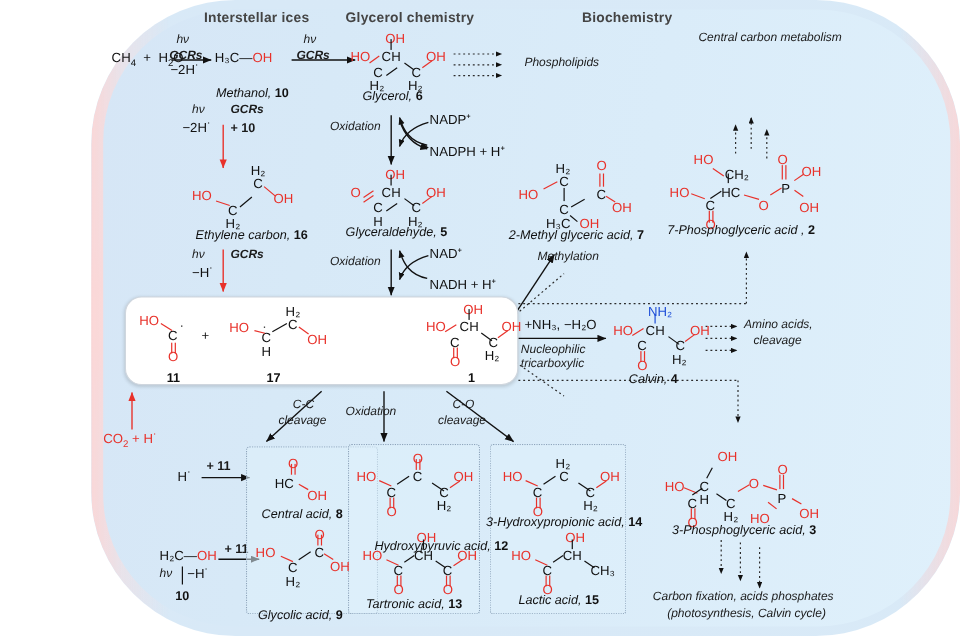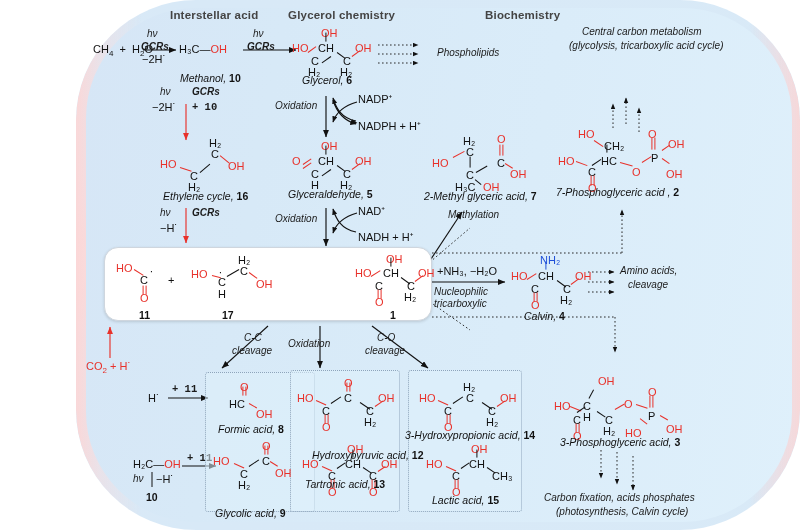--- a/index.html
+++ b/index.html
@@ -29,21 +29,21 @@
 
   .lay{position:absolute;left:0;top:0;width:800px;height:530px;}
 
   .t{position:absolute;white-space:nowrap;color:#1b1b1b;}
   .hdr{font-size:11.5px;font-weight:bold;color:#444;letter-spacing:.2px;}
   .name{font-size:10.5px;font-style:italic;color:#111;}
   .name b{font-style:normal;font-weight:bold;}
   .eq{font-size:11px;color:#111;}
   .sm{font-size:8px;}
   .it{font-style:italic;font-size:10px;}
-  .bld{font-weight:bold;font-size:10.5px;font-family:Liberation Mono, monospace;}
+  .bld{font-weight:bold;font-size:10.5px;}
   .red{color:#e8312a;}
   .num{font-weight:bold;font-size:10.5px;color:#111;}
 
   
   .atom{position:absolute;font-size:11px;color:#111;white-space:nowrap;}
   .atom.r{color:#e8312a;}
   .atom.b{color:#1f4fd8;}
 
   
   .bond{position:absolute;background:#111;height:1.2px;transform-origin:0 50%;}
@@ -144,21 +144,21 @@
       <line x1="432" y1="317" x2="615" y2="317"></line>
       <line x1="615" y1="317" x2="615" y2="352" marker-end="url(#ahs)"></line>
 
       <line x1="430" y1="262" x2="470" y2="228"></line>
       <line x1="430" y1="302" x2="470" y2="330"></line>
     </g>
   </svg>
 
   <div class="lay">
 
-    <div class="t hdr" style="left:170px;top:9px;">Interstellar acid</div>
+    <div class="t hdr" style="left:170px;top:9px;">Interstellar ices</div>
     <div class="t hdr" style="left:288px;top:9px;">Glycerol chemistry</div>
     <div class="t hdr" style="left:485px;top:9px;">Biochemistry</div>
 
     <div class="t eq" style="left:93px;top:43px;">
       <span>CH</span><sub class="sm">4</sub>
       &nbsp;<span>+</span>&nbsp;
       <span>H</span><sub class="sm">2</sub><span>O</span>
     </div>
     <div class="t it" style="left:147px;top:28px;">hν</div>
     <div class="t it" style="left:141px;top:41px;font-weight:bold;">GCRs</div>
@@ -183,21 +183,21 @@
       <div class="atom" style="left:190px;top:170px;">C</div>
       <div class="atom" style="left:188px;top:181px;">H₂</div>
       <div class="atom" style="left:211px;top:148px;">C</div>
       <div class="atom" style="left:209px;top:137px;">H₂</div>
       <div class="atom r" style="left:228px;top:160px;">OH</div>
       <div class="bond r" style="left:180px;top:167px;width:12px;transform:rotate(18deg);"></div>
       <div class="bond" style="left:200px;top:172px;width:13px;transform:rotate(-40deg);"></div>
       <div class="bond r" style="left:220px;top:155px;width:12px;transform:rotate(40deg);"></div>
     </div>
     <div class="t name" style="left:163px;top:190px;">
-      <span>Ethylene cycle,</span> <b>16</b>
+      <span>Ethylene carbon,</span> <b>16</b>
     </div>
     <div class="t it" style="left:160px;top:207px;">hν</div>
     <div class="t it" style="left:192px;top:207px;font-weight:bold;">GCRs</div>
     <div class="t eq" style="left:160px;top:222px;">−H˙</div>
 
     <div>
       <div class="atom r" style="left:292px;top:42px;">HO</div>
       <div class="atom" style="left:318px;top:42px;">CH</div>
       <div class="atom r" style="left:321px;top:27px;">OH</div>
       <div class="atom" style="left:311px;top:55px;">C</div>
@@ -237,21 +237,20 @@
     <div class="t name" style="left:288px;top:188px;">
       <span>Glyceraldehyde,</span> <b>5</b>
     </div>
     <div class="t it" style="left:275px;top:213px;">Oxidation</div>
     <div class="t eq" style="left:358px;top:203px;text-align:right;"><span>NAD⁺</span></div>
     <div class="t eq" style="left:358px;top:229px;"><span>NADH + H⁺</span></div>
 
     <div class="t it" style="left:437px;top:47px;">Phospholipids</div>
 
     <div class="t it" style="left:582px;top:26px;">Central carbon metabolism</div>
-    <div class="t it" style="left:569px;top:40px;">(glycolysis, tricarboxylic acid cycle)</div>
 
     <div>
       <div class="atom r" style="left:432px;top:157px;">HO</div>
       <div class="atom" style="left:466px;top:146px;">C</div>
       <div class="atom" style="left:463px;top:135px;">H₂</div>
       <div class="atom" style="left:466px;top:169px;">C</div>
       <div class="atom" style="left:455px;top:181px;">H₃C</div>
       <div class="atom r" style="left:483px;top:181px;">OH</div>
       <div class="atom" style="left:497px;top:157px;">C</div>
       <div class="atom r" style="left:497px;top:133px;">O</div>
@@ -399,21 +398,21 @@
 
     <div>
       <div class="atom r" style="left:240px;top:381px;">O</div>
       <div class="atom" style="left:229px;top:398px;">HC</div>
       <div class="atom r" style="left:256px;top:408px;">OH</div>
       <div class="bond r" style="left:243px;top:395px;width:9px;transform:rotate(-90deg);"></div>
       <div class="bond r" style="left:246px;top:395px;width:9px;transform:rotate(-90deg);"></div>
       <div class="bond r" style="left:249px;top:403px;width:9px;transform:rotate(30deg);"></div>
     </div>
     <div class="t name" style="left:218px;top:423px;">
-      <span>Formic acid,</span> <b>8</b>
+      <span>Central acid,</span> <b>8</b>
     </div>
 
     <div>
       <div class="atom r" style="left:213px;top:455px;">HO</div>
       <div class="atom" style="left:240px;top:468px;">C</div>
       <div class="atom" style="left:238px;top:479px;">H₂</div>
       <div class="atom" style="left:262px;top:455px;">C</div>
       <div class="atom r" style="left:262px;top:440px;">O</div>
       <div class="atom r" style="left:275px;top:467px;">OH</div>
       <div class="bond r" style="left:234px;top:463px;width:11px;transform:rotate(24deg);"></div>
@@ -460,21 +459,21 @@
       <div class="bond r" style="left:322px;top:466px;width:11px;transform:rotate(24deg);"></div>
       <div class="bond r" style="left:331px;top:479px;width:9px;transform:rotate(90deg);"></div>
       <div class="bond r" style="left:334px;top:479px;width:9px;transform:rotate(90deg);"></div>
       <div class="bond" style="left:337px;top:468px;width:10px;transform:rotate(-34deg);"></div>
       <div class="bond" style="left:353px;top:457px;width:8px;transform:rotate(-90deg);"></div>
       <div class="bond" style="left:363px;top:467px;width:10px;transform:rotate(34deg);"></div>
       <div class="bond r" style="left:372px;top:479px;width:9px;transform:rotate(90deg);"></div>
       <div class="bond r" style="left:375px;top:479px;width:9px;transform:rotate(90deg);"></div>
       <div class="bond r" style="left:378px;top:471px;width:9px;transform:rotate(-34deg);"></div>
     </div>
-    <div class="t name" style="left:305px;top:478px;">
+    <div class="t name" style="left:305px;top:498px;">
       <span>Tartronic acid,</span> <b>13</b>
     </div>
 
     <div>
       <div class="atom r" style="left:419px;top:392px;">HO</div>
       <div class="atom" style="left:444px;top:405px;">C</div>
       <div class="atom r" style="left:444px;top:421px;">O</div>
       <div class="atom" style="left:466px;top:392px;">C</div>
       <div class="atom" style="left:463px;top:381px;">H₂</div>
       <div class="atom" style="left:488px;top:405px;">C</div>

